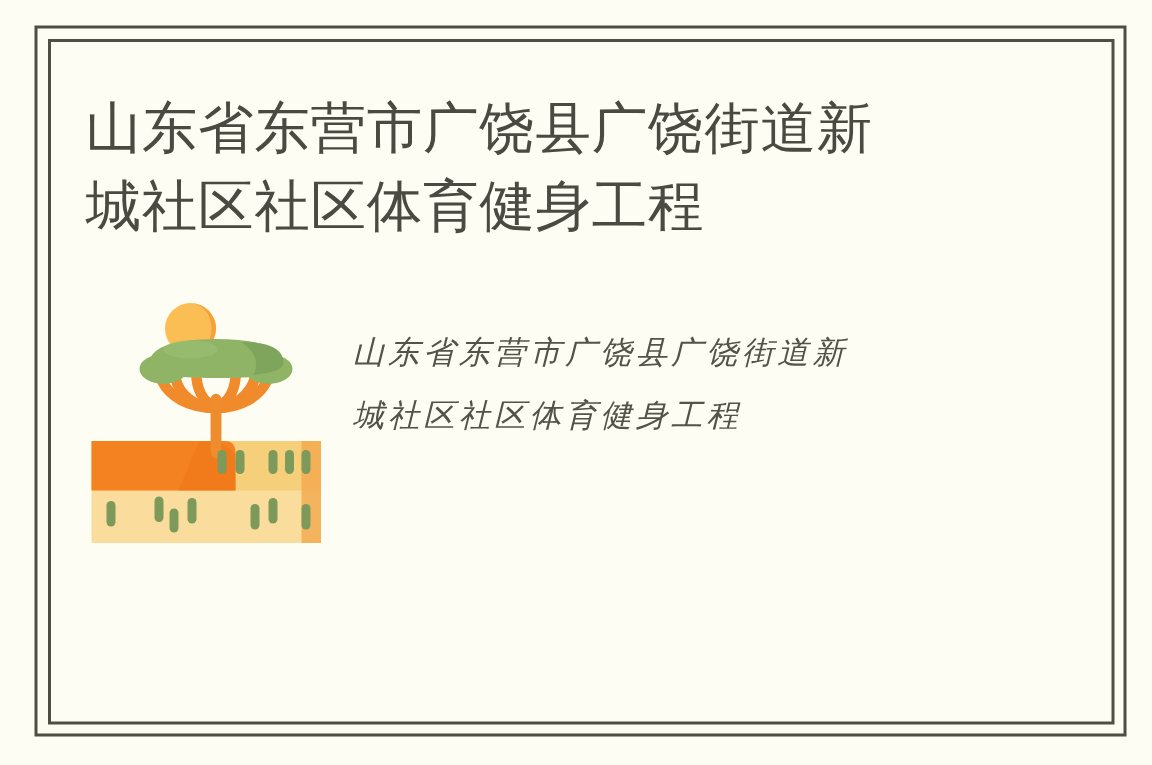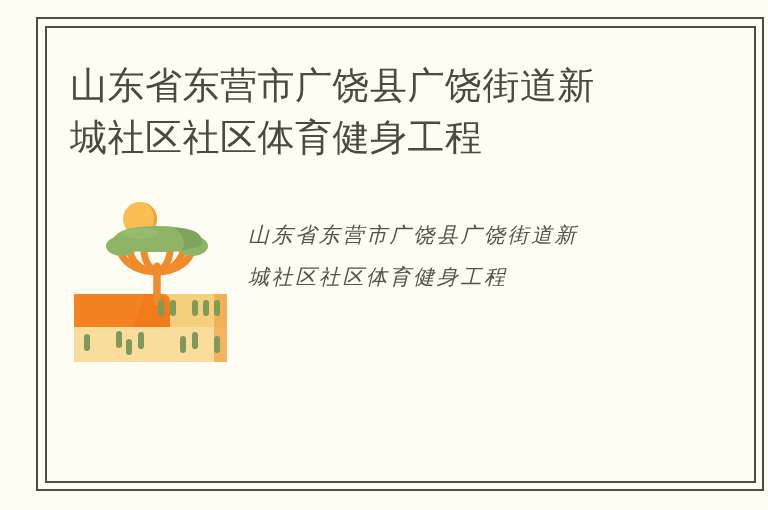--- a/index.html
+++ b/index.html
@@ -9,21 +9,21 @@
   body {
     width: 768px;
     height: 510px;
     background: #fdfdf3;
     font-family: "DejaVu Sans", sans-serif;
     overflow: hidden;
   }
 
   #card {
     position: absolute;
-    left: 17px;
+    left: 4px;
     top: 0;
     width: 676px;
     height: 510px;
     background: #fdfdf3;
   }
 
   
   #frame-outer {
     position: absolute;
     left: 19px;

